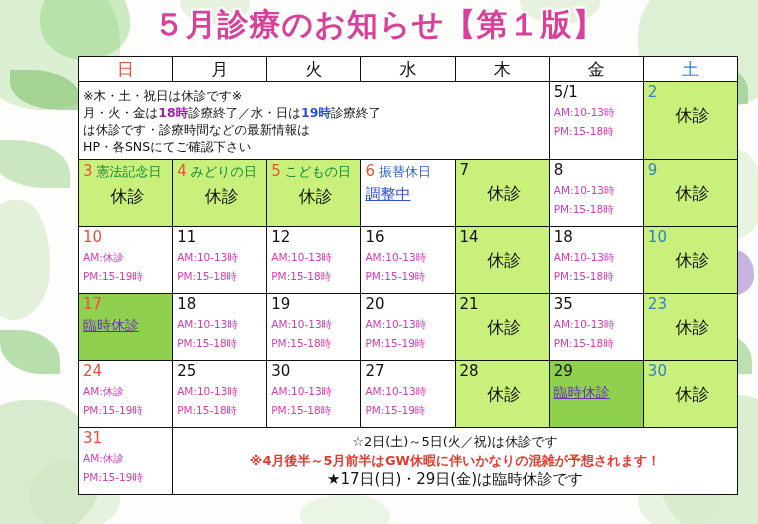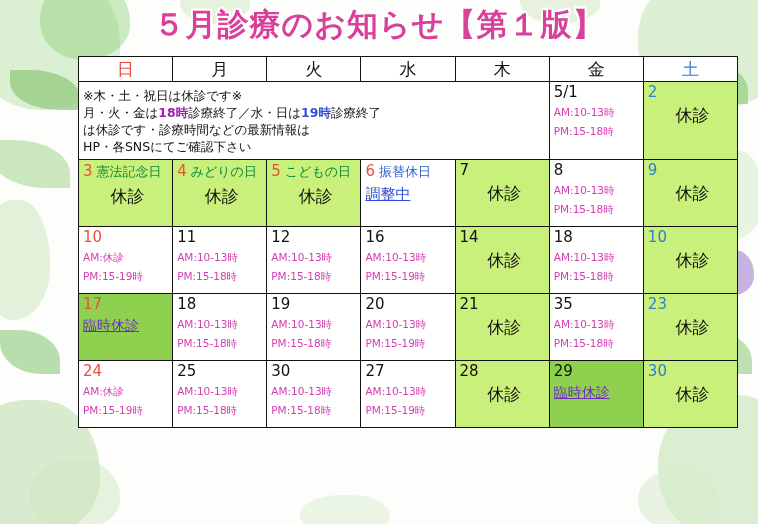--- a/index.html
+++ b/index.html
@@ -332,15 +332,31 @@
           </div>
         </td>
         <td class="bg-green">
           <div class="cell">
             <div class="dnum c-sat">30</div>
             <div class="closed">休診</div>
           </div>
         </td>
       </tr>
 
+      <tr>
+        <td class="bg-white">
+          <div class="cell">
+            <div class="dnum c-sun">31</div>
+            <div class="hours">AM:休診</div>
+            <div class="hours">PM:15-19時</div>
+          </div>
+        </td>
+        <td colspan="6" class="bg-white">
+          <div class="footer">
+            <div class="f1">☆2日(土)～5日(火／祝)は休診です</div>
+            <div class="f2">※4月後半～5月前半はGW休暇に伴いかなりの混雑が予想されます！</div>
+            <div class="f3">★17日(日)・29日(金)は臨時休診です</div>
+          </div>
+        </td>
+      </tr>
     </tbody>
   </table>
 </div>
 
 </body></html>

